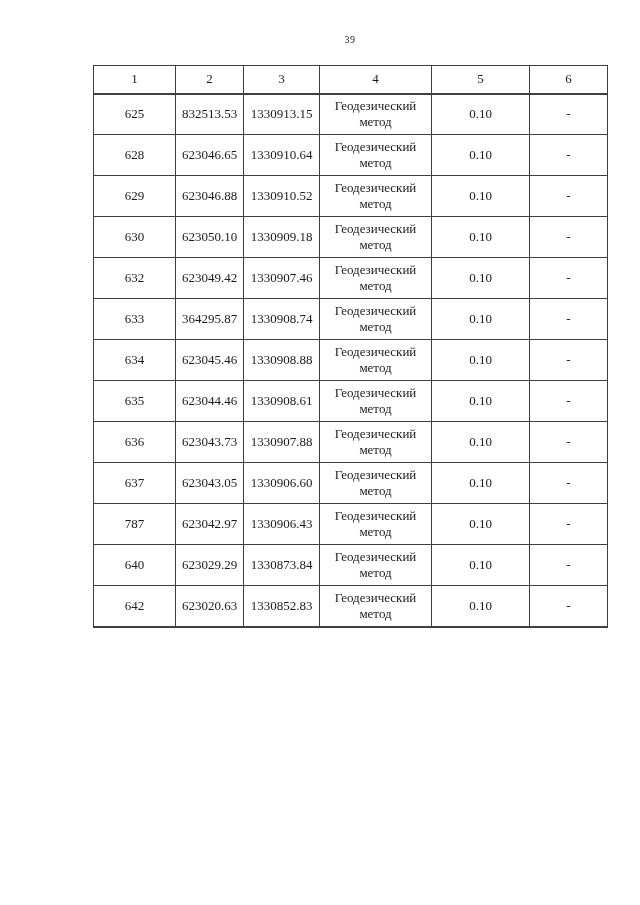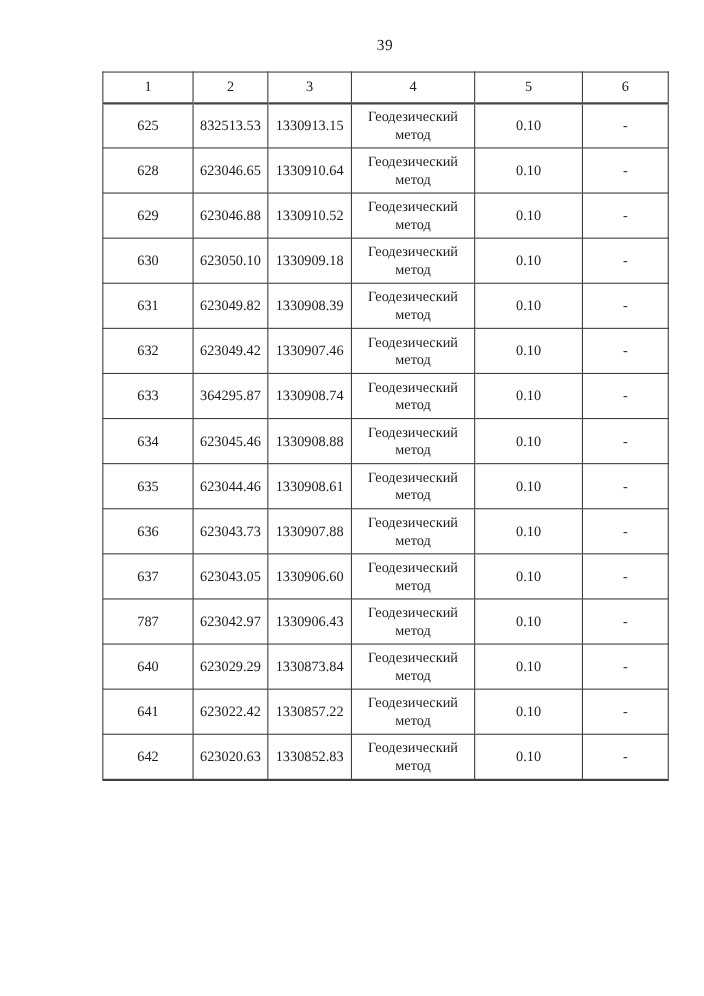--- a/index.html
+++ b/index.html
@@ -16,21 +16,21 @@
     height: 905px;
     background: #ffffff;
     overflow: hidden;
   }
   .page-number {
     position: absolute;
     top: 34px;
     left: 93px;
     width: 514px;
     text-align: center;
-    font-size: 14px;
+    font-size: 10px;
     letter-spacing: 0.5px;
   }
   table.data-table {
     position: absolute;
     top: 65px;
     left: 93px;
     width: 514px;
     border-collapse: collapse;
     table-layout: fixed;
     font-size: 13px;
@@ -113,28 +113,20 @@
       </tr>
         <tr>
         <td>630</td>
         <td>623050.10</td>
         <td>1330909.18</td>
         <td>Геодезический метод</td>
         <td>0.10</td>
         <td>-</td>
       </tr>
         <tr>
-        <td>631</td>
-        <td>623049.82</td>
-        <td>1330908.39</td>
-        <td>Геодезический метод</td>
-        <td>0.10</td>
-        <td>-</td>
-      </tr>
-        <tr>
         <td>632</td>
         <td>623049.42</td>
         <td>1330907.46</td>
         <td>Геодезический метод</td>
         <td>0.10</td>
         <td>-</td>
       </tr>
         <tr>
         <td>633</td>
         <td>364295.87</td>
@@ -185,28 +177,20 @@
       </tr>
         <tr>
         <td>640</td>
         <td>623029.29</td>
         <td>1330873.84</td>
         <td>Геодезический метод</td>
         <td>0.10</td>
         <td>-</td>
       </tr>
         <tr>
-        <td>641</td>
-        <td>623022.42</td>
-        <td>1330857.22</td>
-        <td>Геодезический метод</td>
-        <td>0.10</td>
-        <td>-</td>
-      </tr>
-        <tr>
         <td>642</td>
         <td>623020.63</td>
         <td>1330852.83</td>
         <td>Геодезический метод</td>
         <td>0.10</td>
         <td>-</td>
       </tr>
       </tbody>
   </table>
 

